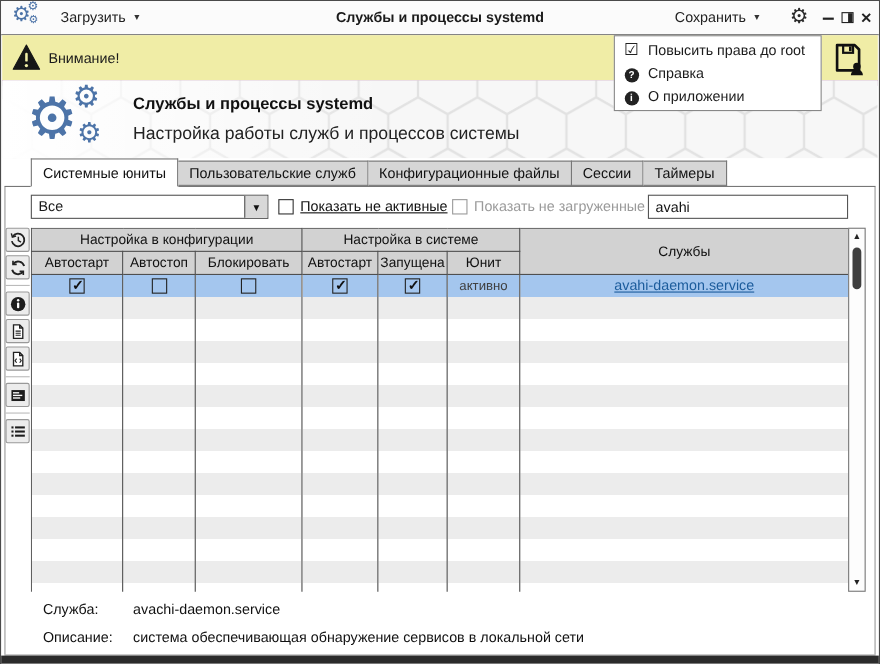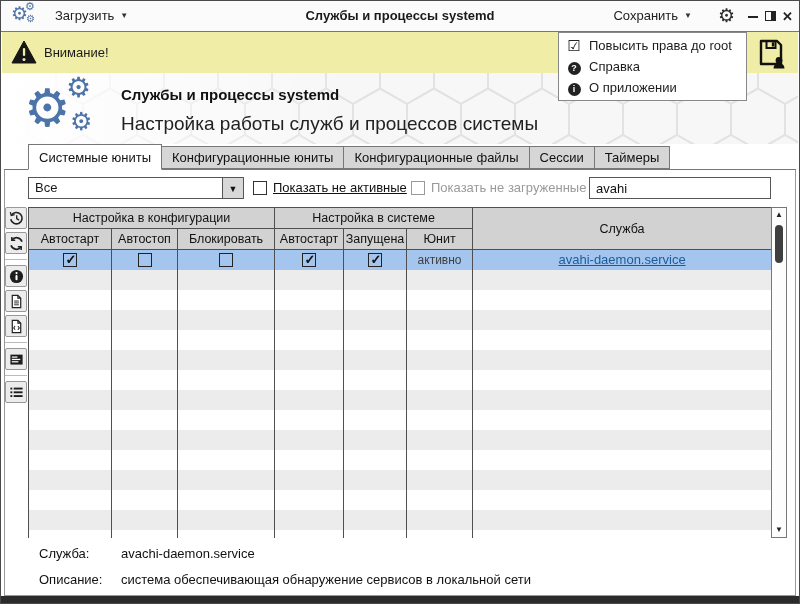--- a/index.html
+++ b/index.html
@@ -36,21 +36,21 @@
   .mi-glyph{font-size:15px;line-height:15px;color:#222;}
   .mi-circle{display:inline-block;width:13px;height:13px;line-height:13px;border-radius:50%;background:#222;color:#fff;font-size:9px;font-weight:bold;text-align:center;}
   
   .banner{position:absolute;left:1px;right:1px;top:72px;height:71px;background:#fff;overflow:hidden;}
   .hexbg{position:absolute;left:0;top:0;width:100%;height:100%;}
   .logo-big{position:absolute;left:22px;top:3px;width:90px;height:66px;}
   .logo-big .g1{position:absolute;left:0;top:6px;font-size:52px;line-height:1;color:var(--accent);}
   .logo-big .g2{position:absolute;left:42px;top:-2px;font-size:28px;line-height:1;color:var(--accent);}
   .logo-big .g3{position:absolute;left:46px;top:33px;font-size:25px;line-height:1;color:var(--accent);}
   .banner-title{position:absolute;left:119px;top:13px;font-size:15px;font-weight:bold;color:#111;}
-  .banner-sub{position:absolute;left:119px;top:40px;font-size:19px;color:#222;}
+  .banner-sub{position:absolute;left:119px;top:40px;font-size:16px;color:#222;}
   
   .tab-underline{position:absolute;left:3px;right:3px;top:168px;height:1px;background:#777;z-index:1;}
   .tabbar{position:absolute;left:4px;right:4px;top:143px;height:26px;display:flex;align-items:center;padding-left:23px;z-index:2;}
   .tab{box-sizing:border-box;height:23px;line-height:21px;padding:0 10px;font-size:13px;background:#d6d6d6;
     border:1px solid #777;border-left-width:0;color:#111;cursor:default;white-space:nowrap;}
   .tab:first-child{border-left-width:1px;}
   .tab.active{height:26px;line-height:25px;background:#fff;border-bottom:1px solid #fff;border-left-width:1px;position:relative;z-index:3;}
   
   .pane-l{position:absolute;left:3px;top:169px;width:1px;bottom:8px;background:#999;}
   .pane-r{position:absolute;right:3px;top:169px;width:1px;bottom:8px;background:#999;}
@@ -188,21 +188,21 @@
       <span class="g2">⚙</span>
       <span class="g3">⚙</span>
     </span>
     <div class="banner-title">Службы и процессы systemd</div>
     <div class="banner-sub">Настройка работы служб и процессов системы</div>
   </div>
 
   <div class="tab-underline"></div>
   <div class="tabbar">
       <div class="tab active">Системные юниты</div>
-      <div class="tab">Конфигурационные юниты</div>
+      <div class="tab">Пользовательские служб</div>
       <div class="tab">Конфигурационные файлы</div>
       <div class="tab">Сессии</div>
       <div class="tab">Таймеры</div>
     </div>
   <div class="pane-l"></div>
   <div class="pane-r"></div>
   <div class="pane-b"></div>
 
   <div class="combo">
     <span class="combo-val">Все</span>
@@ -298,21 +298,21 @@
           <col style="width:97px">
         <col style="width:69px">
           <col style="width:63px">
           <col style="width:66px">
           <col style="width:299px">
       </colgroup>
       <thead>
         <tr>
           <th colspan="3">Настройка в конфигурации</th>
           <th colspan="3">Настройка в системе</th>
-          <th rowspan="2">Служба</th>
+          <th rowspan="2">Службы</th>
         </tr>
         <tr id="subhead">
             <th>Автостарт</th>
             <th>Автостоп</th>
             <th>Блокировать</th>
             <th>Автостарт</th>
             <th>Запущена</th>
             <th>Юнит</th>
           </tr>
       </thead>

